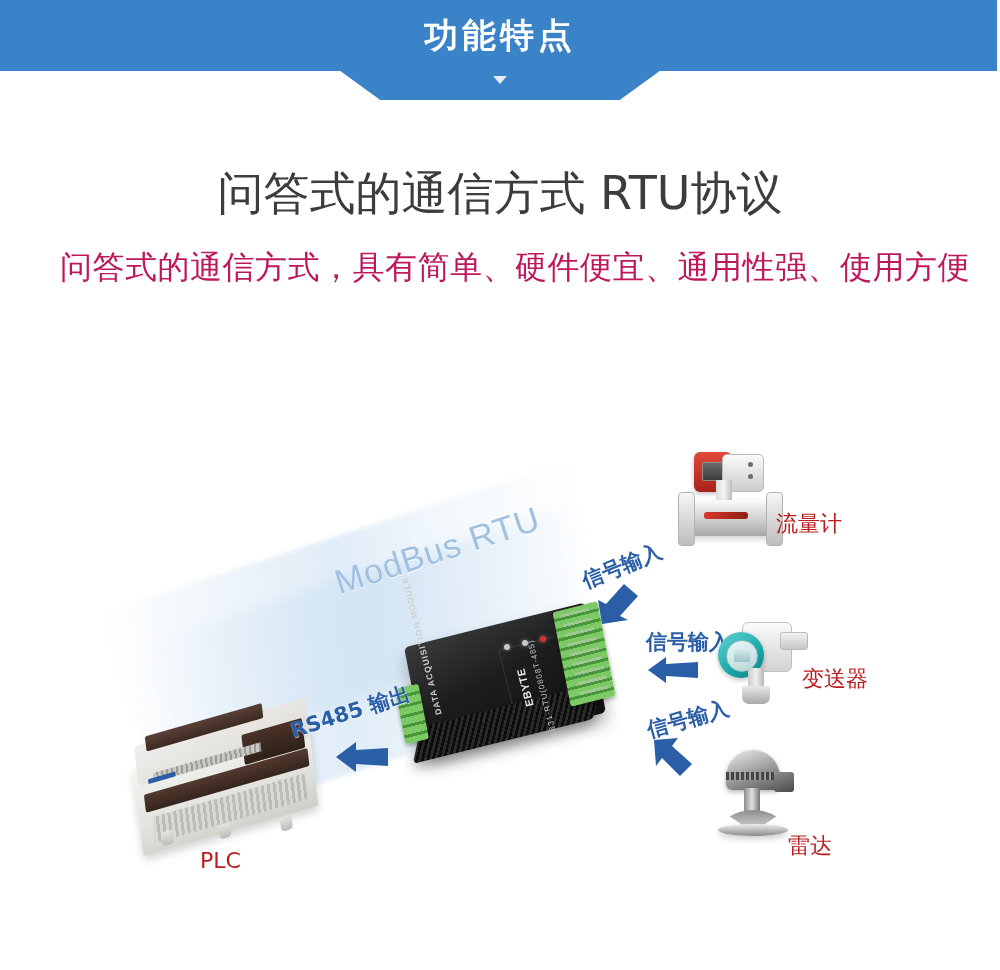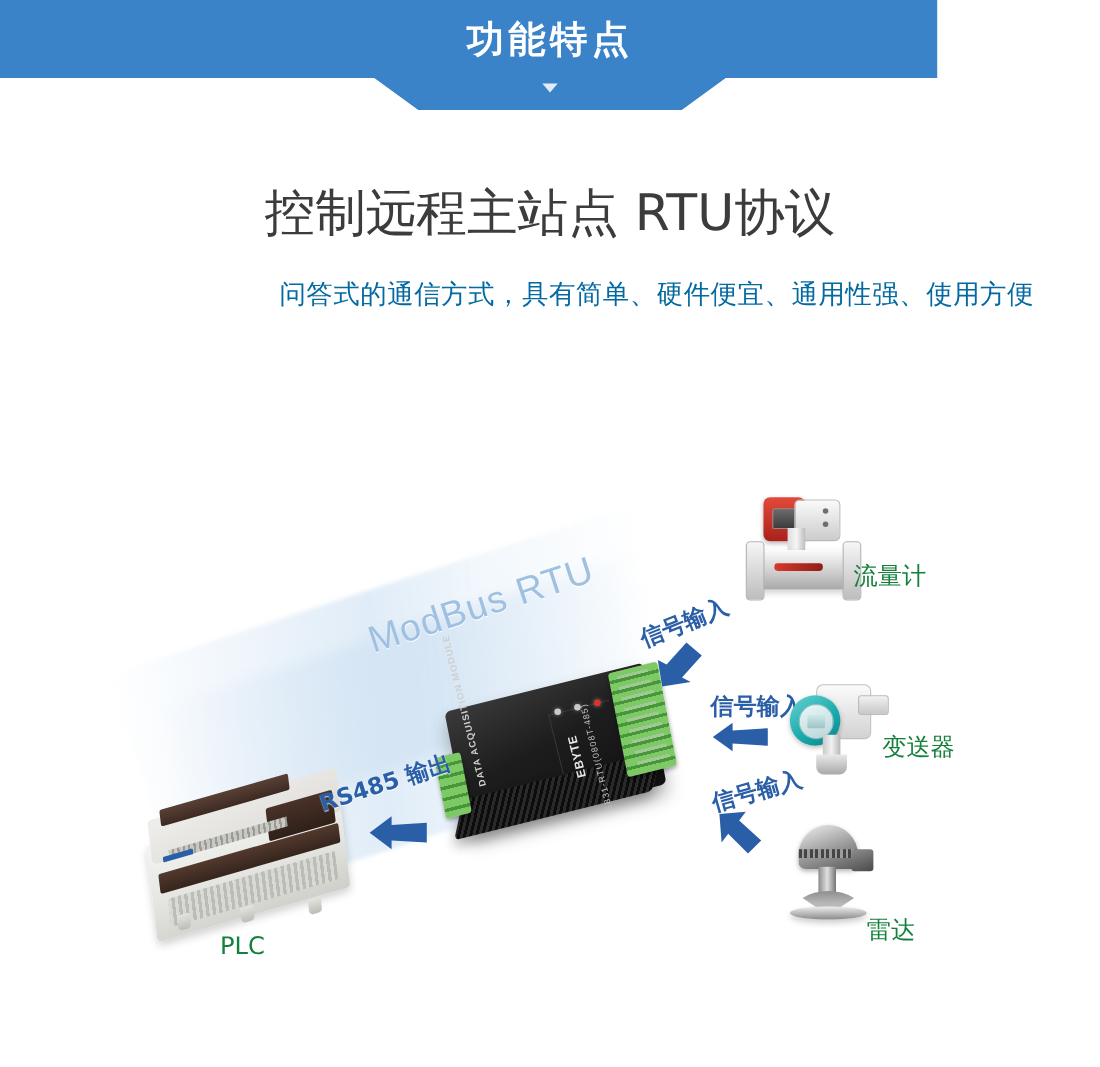--- a/index.html
+++ b/index.html
@@ -4,21 +4,21 @@
 <style>
   html,body{margin:0;padding:0;}
   body{
     width:1000px;height:970px;
     background:#ffffff;
     font-family:"Liberation Sans","DejaVu Sans",sans-serif;
     overflow:hidden;position:relative;
   }
   
   .banner{
-    position:absolute;left:0;top:0;width:852px;height:71px;
+    position:absolute;left:0;top:0;width:997px;height:71px;
     background:#3b83c8;
   }
   .banner-title{
     position:absolute;left:0;top:0;width:1000px;height:71px;
     display:flex;align-items:center;justify-content:center;
     color:#ffffff;font-size:34px;font-weight:bold;letter-spacing:4px;
     font-family:"DejaVu Sans","Liberation Sans",sans-serif;
   }
   .banner-tab{
     position:absolute;left:0;top:71px;width:1000px;height:29px;
@@ -35,22 +35,22 @@
   }
   
   .headline{
     position:absolute;left:0;top:163px;width:1000px;
     text-align:center;color:#3c3c3c;
     font-size:46px;font-weight:500;letter-spacing:0px;
     font-family:"DejaVu Sans","Liberation Sans",sans-serif;
   }
   .para{
     position:absolute;left:60px;top:243px;width:880px;
-    text-align:right;color:#0369a1;
-    font-size:24px;line-height:49px;letter-spacing:.5px;
+    text-align:right;color:#be185d;
+    font-size:32px;line-height:49px;letter-spacing:.5px;
     font-family:"DejaVu Sans","Liberation Sans",sans-serif;
   }
   .para .ln{display:block;white-space:nowrap;}
   .para .ln.l3{letter-spacing:1.5px;}
 
   
   .stage{position:absolute;left:0;top:410px;width:1000px;height:500px;}
 
   
   .sheen{
@@ -73,21 +73,21 @@
     color:#9fc0e0;font-size:34px;letter-spacing:1px;
     font-family:"Liberation Sans",sans-serif;white-space:nowrap;
     text-shadow:0 1px 0 rgba(255,255,255,.9);
   }
 
   
   .lbl{position:absolute;white-space:nowrap;
        font-family:"DejaVu Sans","Liberation Sans",sans-serif;}
   .lbl-blue{color:#2a5fa8;font-size:21px;font-weight:600;
        text-shadow:0 1px 1px rgba(255,255,255,.8);}
-  .lbl-dark{color:#15803d;font-size:22px;}
+  .lbl-dark{color:#b91c1c;font-size:22px;}
 
   .arrow{position:absolute;}
   .arrow svg{display:block;}
 
   
   .dev{position:absolute;}
 
   
   .plc{left:135px;top:715px;width:190px;height:135px;
        transform:rotate(-7deg);}
@@ -320,21 +320,21 @@
 <div class="banner-tab">
   <svg width="1000" height="29" viewBox="0 0 1000 29">
     <polygon points="345,0 655,0 655,0 1000,0 1000,0 0,0 0,0" fill="none"></polygon>
     <polygon points="340,0 660,0 620,29 380,29" fill="#3b83c8"></polygon>
     <polygon points="0,0 340,0 380,29 0,29" fill="#ffffff"></polygon>
     <polygon points="660,0 1000,0 1000,29 620,29" fill="#ffffff"></polygon>
   </svg>
 </div>
 <div class="banner-caret"></div>
 
-<div class="headline">控制远程主站点 RTU协议</div>
+<div class="headline">问答式的通信方式 RTU协议</div>
 
 <div class="para">
   <span class="ln l1">问答式的通信方式，具有简单、硬件便宜、通用性强、使用方便</span>
 </div>
 
 <div class="stage">
   <div class="sheen"></div>
   <div class="sheen2"></div>
 </div>
 

